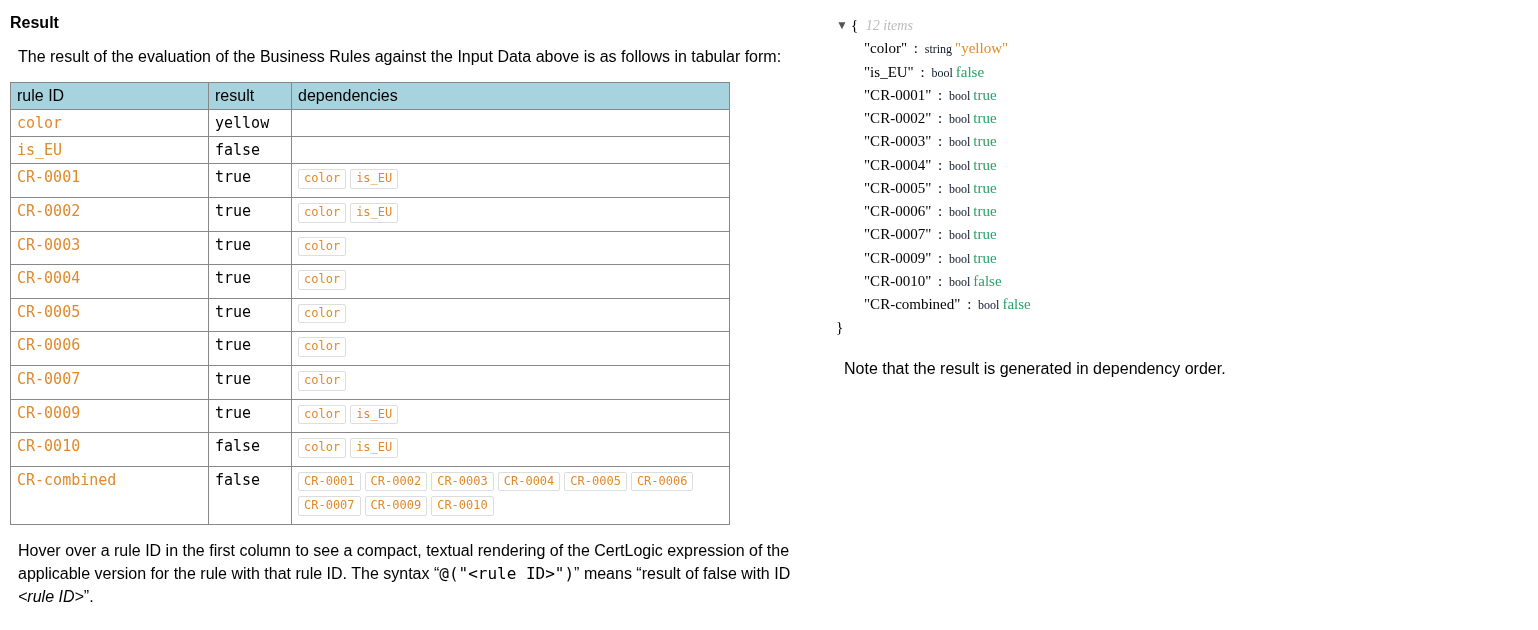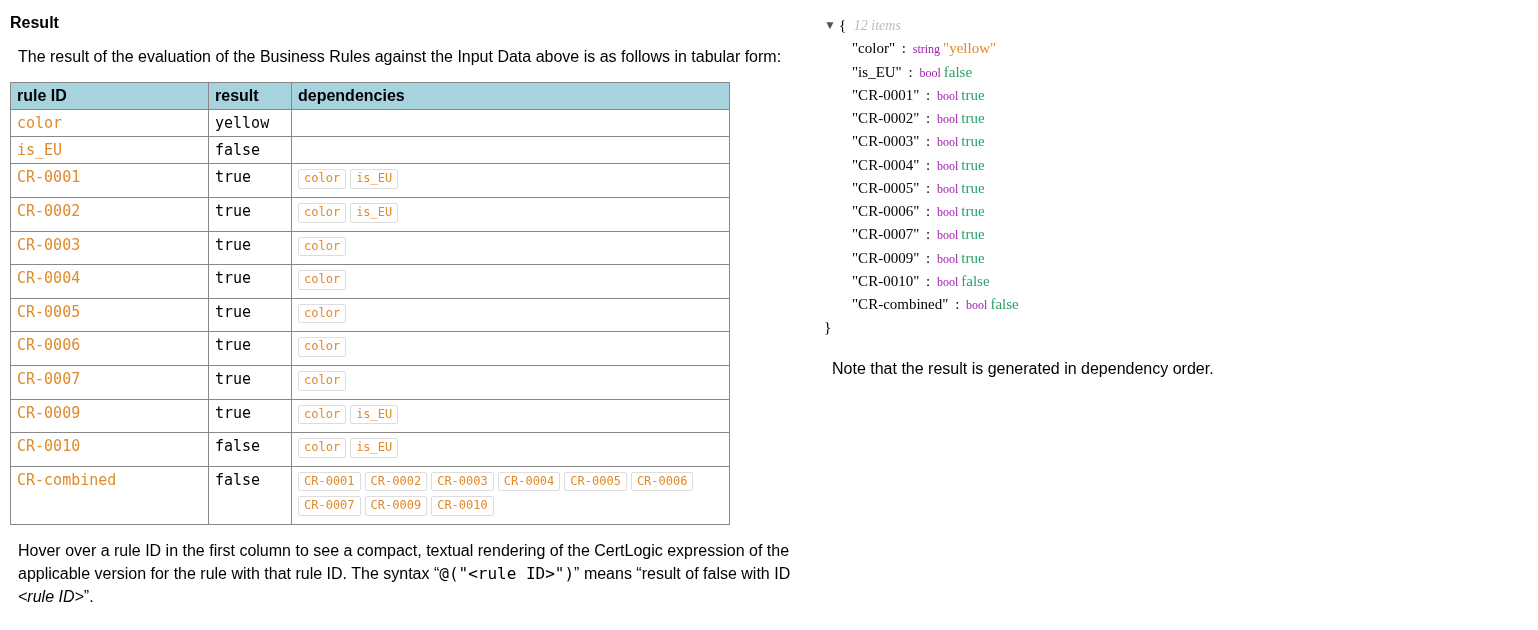--- a/index.html
+++ b/index.html
@@ -7,21 +7,21 @@
     font-size: 16px;
     color: #000;
     margin: 0;
     padding: 8px 10px;
     width: 1538px;
     box-sizing: border-box;
     background: #fff;
   }
   .cols {
     display: flex;
-    gap: 24px;
+    gap: 36px;
     align-items: flex-start;
   }
   .left { width: 790px; }
   .right { flex: 1; }
   h3.section-title {
     font-size: 16px;
     font-weight: 700;
     margin: 6px 0 14px 0;
   }
   p { margin: 0 0 14px 8px; line-height: 1.4; }
@@ -32,21 +32,21 @@
   }
   table.result-table th,
   table.result-table td {
     border: 1px solid #888;
     padding: 4px 6px;
     text-align: left;
     vertical-align: top;
   }
   table.result-table th {
     background: #a6d3dd;
-    font-weight: 700;
+    font-weight: 400;
     font-size: 16px;
   }
   .ruleid {
     font-family: "Menlo","Consolas","Monaco",monospace;
     color: #e08a2c;
     font-size: 15px;
   }
   .resultval {
     font-family: "Menlo","Consolas","Monaco",monospace;
     font-size: 15px;
@@ -85,21 +85,21 @@
   .json-items-count {
     color: #bbb;
     font-style: italic;
     font-size: 14px;
     margin-left: 4px;
   }
   .json-row { padding-left: 28px; }
   .json-key { color: #000; }
   .json-colon { color: #000; margin: 0 3px; }
   .json-type {
-    color: #a21caf;
+    color: #0f172a;
     font-size: 12px;
     margin-right: 3px;
     margin-top: 36px;
   }
   .json-val-string { color: #e08a2c; }
   .json-val-bool-true { color: #2aa06a; }
   .json-val-bool-false { color: #2aa06a; }
   .inline-mono { font-family: "Menlo","Consolas","Monaco",monospace; }
   .check-icon {
     display: inline-block;

